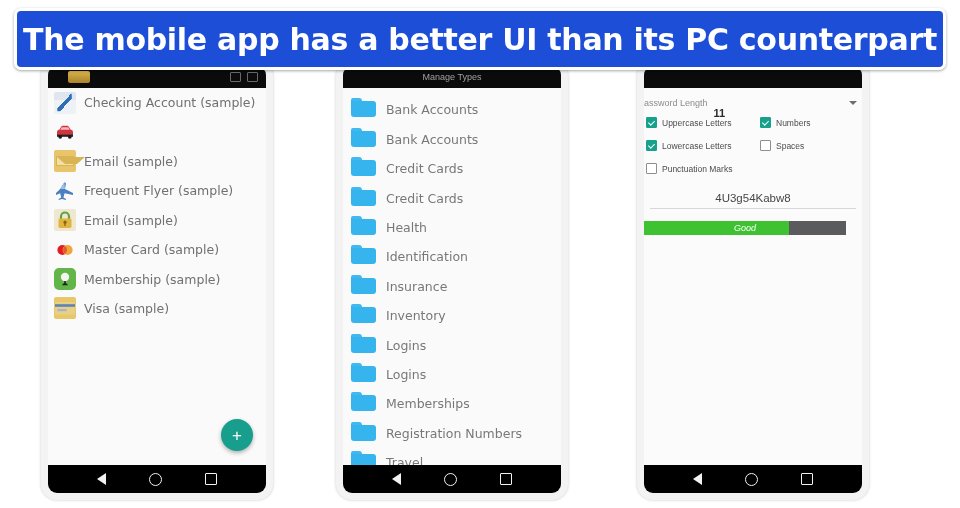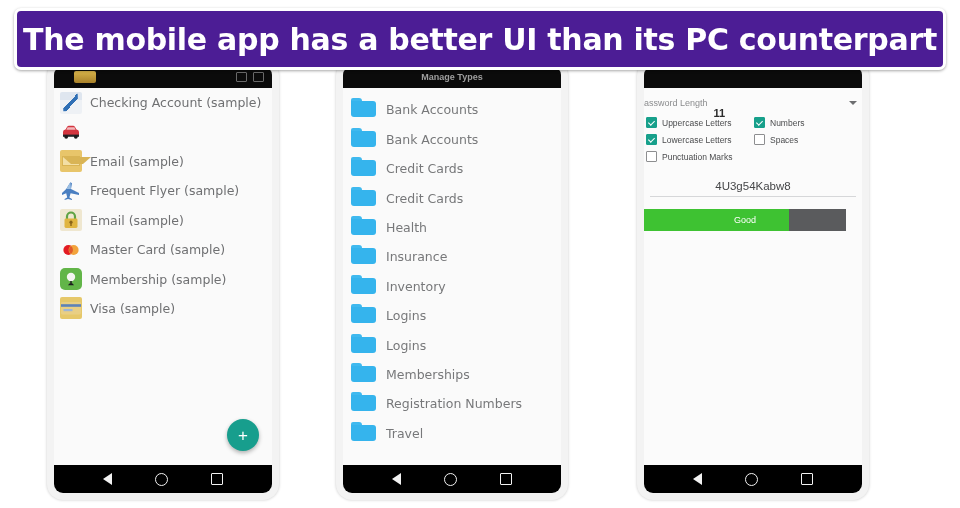--- a/index.html
+++ b/index.html
@@ -15,21 +15,21 @@
     position: relative;
   }
 
   
   .banner {
     position: absolute;
     left: 14px;
     top: 8px;
     width: 932px;
     height: 62px;
-    background: #4c1d95;
+    background: #1d4ed8;
     border: 3px solid #ffffff;
     border-radius: 7px;
     box-sizing: border-box;
     display: flex;
     align-items: center;
     justify-content: center;
     box-shadow: 0 1px 3px rgba(0,0,0,0.35);
     z-index: 40;
   }
   .banner-text {
@@ -47,21 +47,21 @@
     top: 60px;
     width: 232px;
     height: 440px;
     background: #f3f3f3;
     border-radius: 16px;
     box-shadow: 0 0 3px rgba(0,0,0,0.22);
     box-sizing: border-box;
     padding: 6px 7px 7px 7px;
     z-index: 10;
   }
-  #phone-1 { left: 47px; }
+  #phone-1 { left: 41px; }
   #phone-2 { left: 336px; }
   #phone-3 { left: 637px; }
 
   .screen {
     position: relative;
     width: 100%;
     height: 100%;
     background: #fafafa;
     border-radius: 9px;
     overflow: hidden;
@@ -71,21 +71,20 @@
 
   .app-topbar {
     height: 22px;
     background: #0b0b0b;
     flex: 0 0 auto;
     display: flex;
     align-items: center;
     padding: 0 20px;
     box-sizing: border-box;
     position: relative;
-    font-weight: bold;
   }
   .topbar-title {
     color: #cfcfcf;
     font-size: 9px;
     margin: 0 auto;
     opacity: 0.75;
   }
   .topbar-thumb {
     width: 22px;
     height: 12px;
@@ -306,20 +305,21 @@
     border-left: 4px solid transparent;
     border-right: 4px solid transparent;
     border-top: 4px solid #6d6e70;
   }
   .gen-opts {
     margin-top: 5px;
     display: grid;
     grid-template-columns: 1fr 1fr;
     row-gap: 6px;
     padding-left: 2px;
+    gap: 12px;
   }
   .opt {
     display: flex;
     align-items: center;
     gap: 5px;
   }
   .cb {
     width: 11px;
     height: 11px;
     border-radius: 1px;
@@ -354,24 +354,25 @@
     text-align: center;
     font-size: 11.5px;
     color: #454648;
     padding-bottom: 4px;
     border-bottom: 1px solid #d6d7d9;
     margin-left: 6px;
     margin-right: 6px;
   }
   .strength-bar {
     margin: 12px 16px 0 0;
-    height: 22px;
+    height: 14px;
     background: #5a5b5d;
     position: relative;
     overflow: hidden;
+    font-style: italic;
   }
   .strength-fill {
     position: absolute;
     left: 0; top: 0; bottom: 0;
     background: #3ec232;
   }
   .strength-text {
     position: absolute;
     left: 0; right: 0; top: 0; bottom: 0;
     display: flex;
@@ -511,20 +512,24 @@
       <div class="folder-row">
         <div class="folder"></div>
         <span class="folder-label">Credit Cards</span>
       </div>
       <div class="folder-row">
         <div class="folder"></div>
         <span class="folder-label">Health</span>
       </div>
       <div class="folder-row">
         <div class="folder"></div>
+        <span class="folder-label">Identification</span>
+      </div>
+      <div class="folder-row">
+        <div class="folder"></div>
         <span class="folder-label">Insurance</span>
       </div>
       <div class="folder-row">
         <div class="folder"></div>
         <span class="folder-label">Inventory</span>
       </div>
       <div class="folder-row">
         <div class="folder"></div>
         <span class="folder-label">Logins</span>
       </div>

